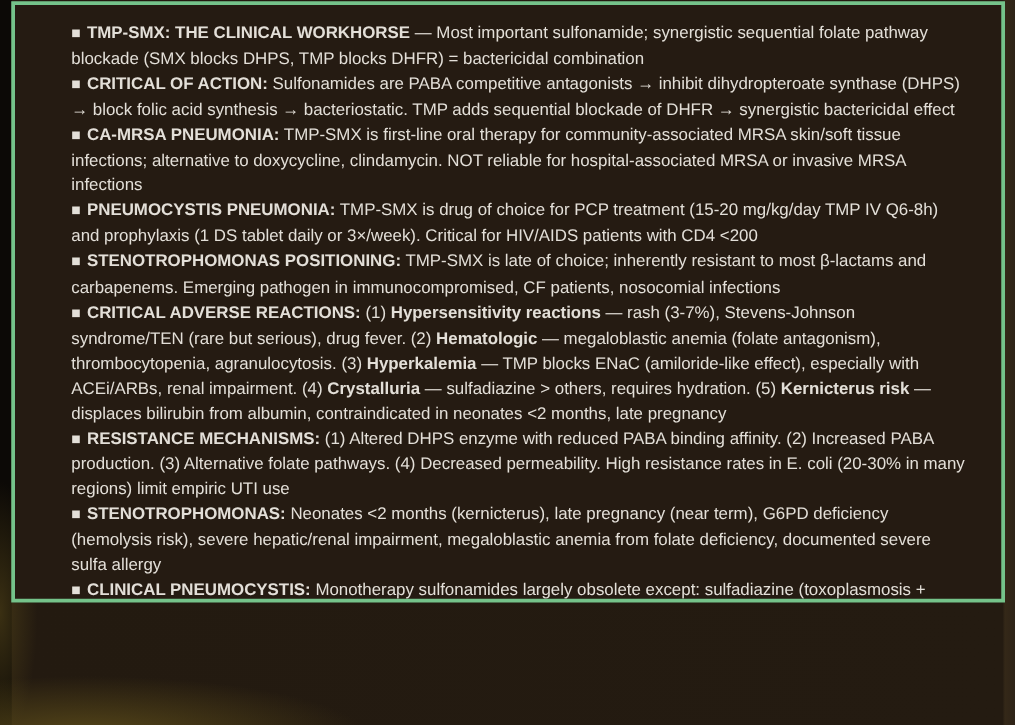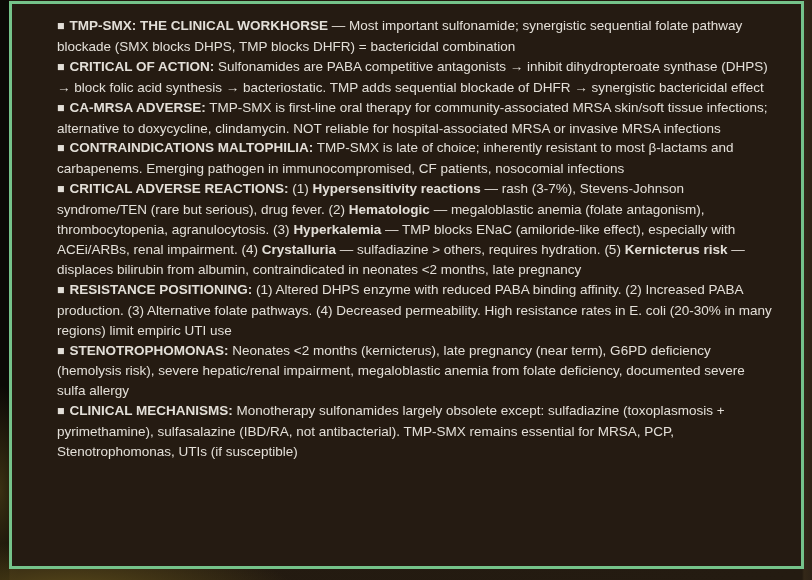--- a/index.html
+++ b/index.html
@@ -16,21 +16,21 @@
       radial-gradient(ellipse 320px 70px at 70px 590px, rgba(92,76,26,0.9), rgba(92,76,26,0) 70%),
       radial-gradient(ellipse 40px 140px at 0px 490px, rgba(78,64,24,0.7), rgba(78,64,24,0) 75%),
       linear-gradient(90deg, #0c0906 0px, #0c0906 9px, #231a10 10px, #241b11 802px, #342818 804px, #2e2317 812px),
       #1d150e;
   }
   .card {
     position: absolute;
     left: 9px;
     top: 1px;
     width: 795px;
-    height: 568px;
+    height: 481px;
     box-sizing: border-box;
     border: 3px solid var(--border-color, #75c38a);
     background: var(--card-bg, #251b12);
   }
   .card-body {
     box-sizing: border-box;
     width: 100%;
     height: 100%;
     padding: 12px 25px 0 45px;
     font-family: "Liberation Sans", "DejaVu Sans", sans-serif;
@@ -52,21 +52,22 @@
   }
 </style>
 </head>
 <body>
 
 <div class="page">
   <div class="card">
     <div class="card-body">
         <div class="item"><span class="bullet">■</span><span class="run-bold">TMP-SMX: THE CLINICAL WORKHORSE</span><span> — Most important sulfonamide; synergistic sequential folate pathway blockade (SMX blocks DHPS, TMP blocks DHFR) = bactericidal combination</span></div>
         <div class="item"><span class="bullet">■</span><span class="run-bold">CRITICAL OF ACTION:</span><span> Sulfonamides are PABA competitive antagonists → inhibit dihydropteroate synthase (DHPS) → block folic acid synthesis → bacteriostatic. TMP adds sequential blockade of DHFR → synergistic bactericidal effect</span></div>
-        <div class="item"><span class="bullet">■</span><span class="run-bold">CA-MRSA ADVERSE:</span><span> TMP-SMX is first-line oral therapy for community-associated MRSA skin/soft tissue infections; alternative to doxycycline, clindamycin. NOT reliable for hospital-associated MRSA or invasive MRSA infections</span></div>
-        <div class="item"><span class="bullet">■</span><span class="run-bold">CONTRAINDICATIONS MALTOPHILIA:</span><span> TMP-SMX is late of choice; inherently resistant to most β-lactams and carbapenems. Emerging pathogen in immunocompromised, CF patients, nosocomial infections</span></div>
+        <div class="item"><span class="bullet">■</span><span class="run-bold">CA-MRSA PNEUMONIA:</span><span> TMP-SMX is first-line oral therapy for community-associated MRSA skin/soft tissue infections; alternative to doxycycline, clindamycin. NOT reliable for hospital-associated MRSA or invasive MRSA infections</span></div>
+        <div class="item"><span class="bullet">■</span><span class="run-bold">PNEUMOCYSTIS PNEUMONIA:</span><span> TMP-SMX is drug of choice for PCP treatment (15-20 mg/kg/day TMP IV Q6-8h) and prophylaxis (1 DS tablet daily or 3×/week). Critical for HIV/AIDS patients with CD4 &lt;200</span></div>
+        <div class="item"><span class="bullet">■</span><span class="run-bold">STENOTROPHOMONAS POSITIONING:</span><span> TMP-SMX is late of choice; inherently resistant to most β-lactams and carbapenems. Emerging pathogen in immunocompromised, CF patients, nosocomial infections</span></div>
         <div class="item"><span class="bullet">■</span><span class="run-bold">CRITICAL ADVERSE REACTIONS:</span><span> (1) </span><span class="run-bold">Hypersensitivity reactions</span><span> — rash (3-7%), Stevens-Johnson syndrome/TEN (rare but serious), drug fever. (2) </span><span class="run-bold">Hematologic</span><span> — megaloblastic anemia (folate antagonism), thrombocytopenia, agranulocytosis. (3) </span><span class="run-bold">Hyperkalemia</span><span> — TMP blocks ENaC (amiloride-like effect), especially with ACEi/ARBs, renal impairment. (4) </span><span class="run-bold">Crystalluria</span><span> — sulfadiazine &gt; others, requires hydration. (5) </span><span class="run-bold">Kernicterus risk</span><span> — displaces bilirubin from albumin, contraindicated in neonates &lt;2 months, late pregnancy</span></div>
-        <div class="item"><span class="bullet">■</span><span class="run-bold">RESISTANCE POSITIONING:</span><span> (1) Altered DHPS enzyme with reduced PABA binding affinity. (2) Increased PABA production. (3) Alternative folate pathways. (4) Decreased permeability. High resistance rates in E. coli (20-30% in many regions) limit empiric UTI use</span></div>
+        <div class="item"><span class="bullet">■</span><span class="run-bold">RESISTANCE MECHANISMS:</span><span> (1) Altered DHPS enzyme with reduced PABA binding affinity. (2) Increased PABA production. (3) Alternative folate pathways. (4) Decreased permeability. High resistance rates in E. coli (20-30% in many regions) limit empiric UTI use</span></div>
         <div class="item"><span class="bullet">■</span><span class="run-bold">STENOTROPHOMONAS:</span><span> Neonates &lt;2 months (kernicterus), late pregnancy (near term), G6PD deficiency (hemolysis risk), severe hepatic/renal impairment, megaloblastic anemia from folate deficiency, documented severe sulfa allergy</span></div>
-        <div class="item"><span class="bullet">■</span><span class="run-bold">CLINICAL MECHANISMS:</span><span> Monotherapy sulfonamides largely obsolete except: sulfadiazine (toxoplasmosis + pyrimethamine), sulfasalazine (IBD/RA, not antibacterial). TMP-SMX remains essential for MRSA, PCP, Stenotrophomonas, UTIs (if susceptible)</span></div>
+        <div class="item"><span class="bullet">■</span><span class="run-bold">CLINICAL PNEUMOCYSTIS:</span><span> Monotherapy sulfonamides largely obsolete except: sulfadiazine (toxoplasmosis + pyrimethamine), sulfasalazine (IBD/RA, not antibacterial). TMP-SMX remains essential for MRSA, PCP, Stenotrophomonas, UTIs (if susceptible)</span></div>
       </div>
   </div>
 </div>
 
 </body></html>

